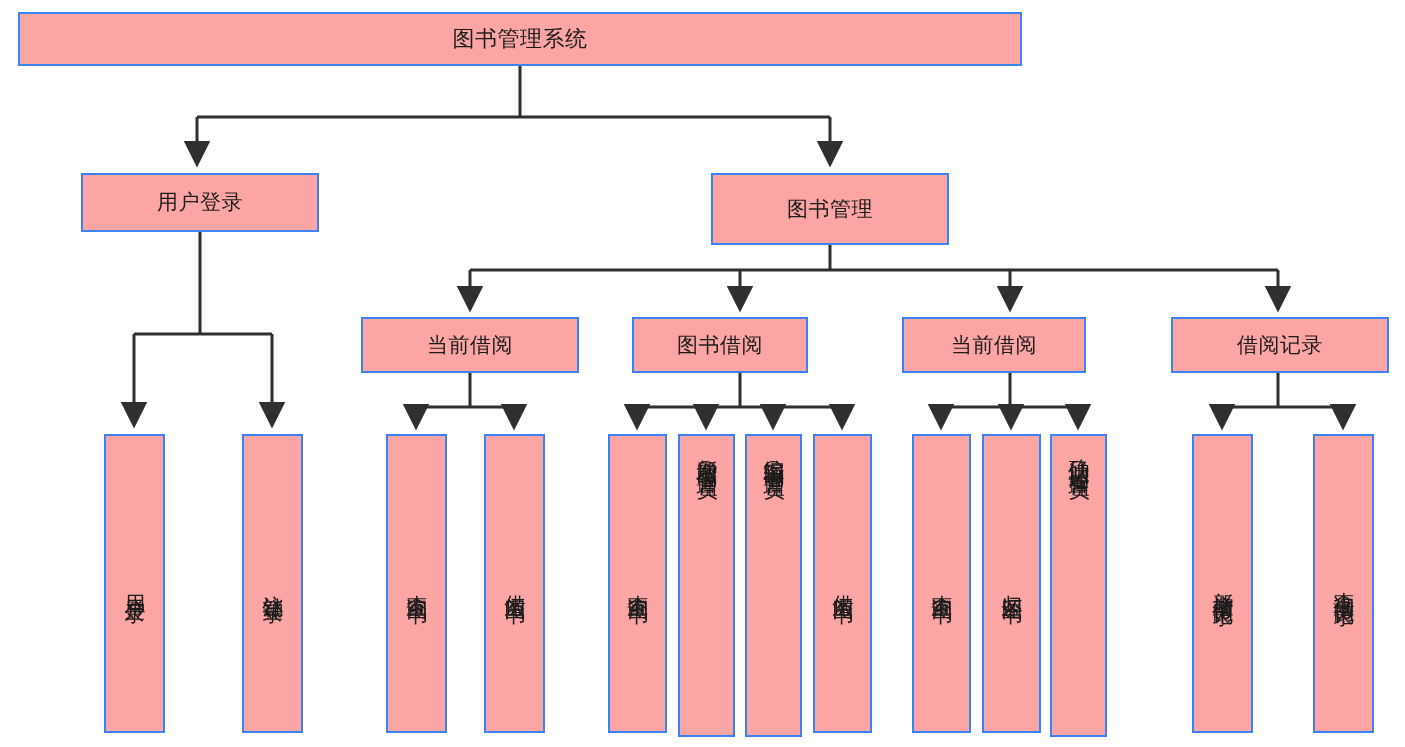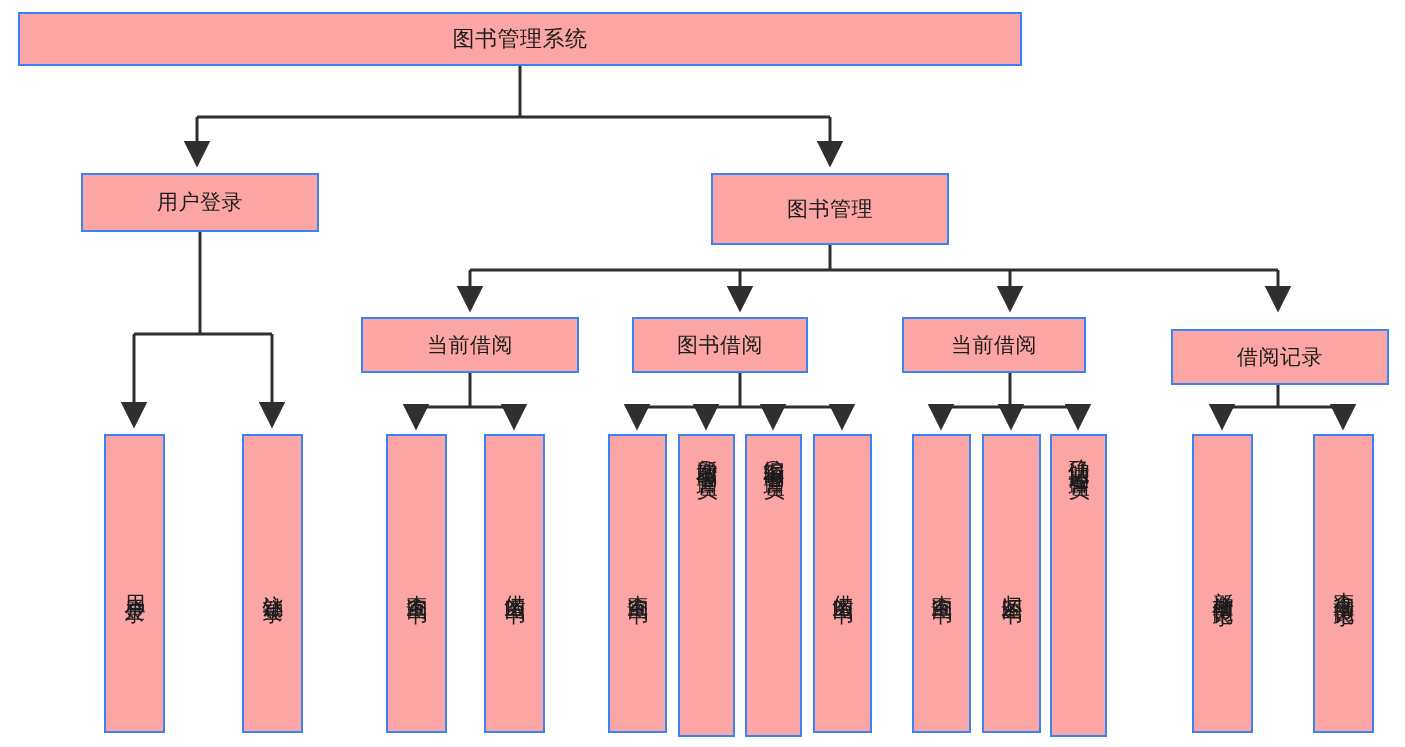--- a/index.html
+++ b/index.html
@@ -144,21 +144,21 @@
 
   <div class="node h" style="left:361px; top:317px; width:218px; height:56px;">
     <span class="label">当前借阅</span>
   </div>
   <div class="node h" style="left:632px; top:317px; width:176px; height:56px;">
     <span class="label">图书借阅</span>
   </div>
   <div class="node h" style="left:902px; top:317px; width:184px; height:56px;">
     <span class="label">当前借阅</span>
   </div>
-  <div class="node h" style="left:1171px; top:329px; width:218px; height:56px;">
+  <div class="node h" style="left:1171px; top:317px; width:218px; height:56px;">
     <span class="label">借阅记录</span>
   </div>
 
   <div class="node v mid" style="left:104px; top:434px; width:61px; height:299px;">
     <span class="label">用户登录</span>
   </div>
   <div class="node v mid" style="left:242px; top:434px; width:61px; height:299px;">
     <span class="label">注销登录</span>
   </div>
   <div class="node v mid" style="left:386px; top:434px; width:61px; height:299px;">

